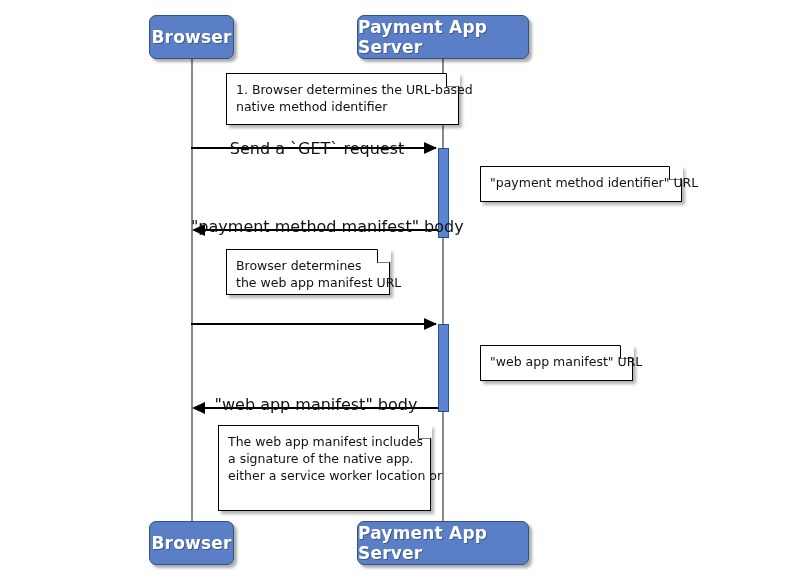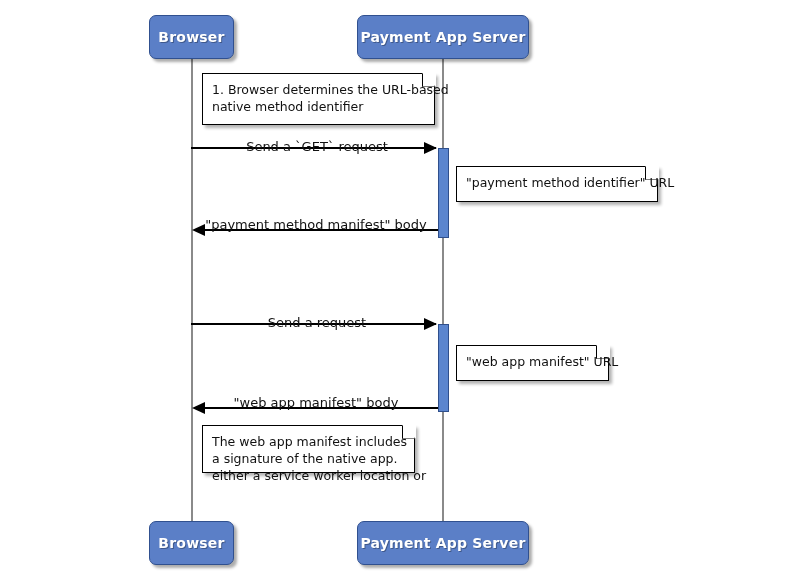--- a/index.html
+++ b/index.html
@@ -30,21 +30,21 @@
   }
 
   
   .participant {
     position: absolute;
     box-sizing: border-box;
     background: #5b7fc7;
     border: 1px solid #30508f;
     border-radius: 7px;
     color: #ffffff;
-    font-size: 14px;
+    font-size: 17px;
     font-weight: bold;
     letter-spacing: 0.2px;
     display: flex;
     align-items: center;
     justify-content: center;
     box-shadow: 3px 3px 3px rgba(0,0,0,0.33);
     text-shadow: 1px 1px 0 rgba(0,0,0,0.30);
     z-index: 5;
   }
 
@@ -76,39 +76,40 @@
     border-bottom: 6px solid transparent;
     border-left: 13px solid #000000;
   }
   .arrowhead.left {
     border-top: 6px solid transparent;
     border-bottom: 6px solid transparent;
     border-right: 13px solid #000000;
   }
   .msg-label {
     position: absolute;
-    font-size: 13px;
+    font-size: 16px;
     color: #111111;
     white-space: nowrap;
     text-align: center;
     z-index: 4;
   }
 
   
   .note {
     position: absolute;
     box-sizing: border-box;
     background: #ffffff;
     border: 1.5px solid #000000;
     font-size: 12.5px;
     line-height: 17px;
     color: #111111;
     padding: 7px 9px 6px 9px;
     box-shadow: 3px 3px 3px rgba(0,0,0,0.30);
     z-index: 6;
+    margin-left: 24px;
   }
   .note .fold {
     position: absolute;
     top: -1.5px;
     right: -1.5px;
     width: 13px;
     height: 13px;
     background: #ffffff;
     border-left: 1.5px solid #000000;
     border-bottom: 1.5px solid #000000;
@@ -174,38 +175,45 @@
     <span class="fold"></span>
     <span class="note-text">
       <span class="note-line">"payment method identifier" URL</span>
     </span>
   </div>
 
   <div class="msg-label" style="left:191px; top:217px; width:250px;">"payment method manifest" body</div>
   <div class="msg-line" style="left:196px; top:229px; width:247px;"></div>
   <div class="arrowhead left" style="left:192px; top:224px;"></div>
 
-
-  <div class="msg-label" style="left:192px; top:315px; width:250px;">Send a request</div>
+  <div class="note" style="left:202px; top:249px; width:164px; height:46px;">
+    <span class="fold-cover"></span>
+    <span class="fold"></span>
+    <span class="note-text">
+      <span class="note-line">Browser determines</span>
+      <span class="note-line">the web app manifest URL</span>
+    </span>
+  </div>
+
   <div class="msg-line" style="left:191px; top:323px; width:245px;"></div>
   <div class="arrowhead right" style="left:424px; top:318px;"></div>
 
   <div class="note" style="left:456px; top:345px; width:153px; height:36px;">
     <span class="fold-cover"></span>
     <span class="fold"></span>
     <span class="note-text">
       <span class="note-line">"web app manifest" URL</span>
     </span>
   </div>
 
   <div class="msg-label" style="left:191px; top:395px; width:250px;">"web app manifest" body</div>
   <div class="msg-line" style="left:196px; top:407px; width:247px;"></div>
   <div class="arrowhead left" style="left:192px; top:402px;"></div>
 
-  <div class="note" style="left:202px; top:425px; width:213px; height:48px;">
+  <div class="note" style="left:194px; top:425px; width:213px; height:86px;">
     <span class="fold-cover"></span>
     <span class="fold"></span>
     <span class="note-text">
       <span class="note-line">The web app manifest includes</span>
       <span class="note-line">a signature of the native app.</span>
       <span class="note-line">either a service worker location or</span>
     </span>
   </div>
 
 </div>

